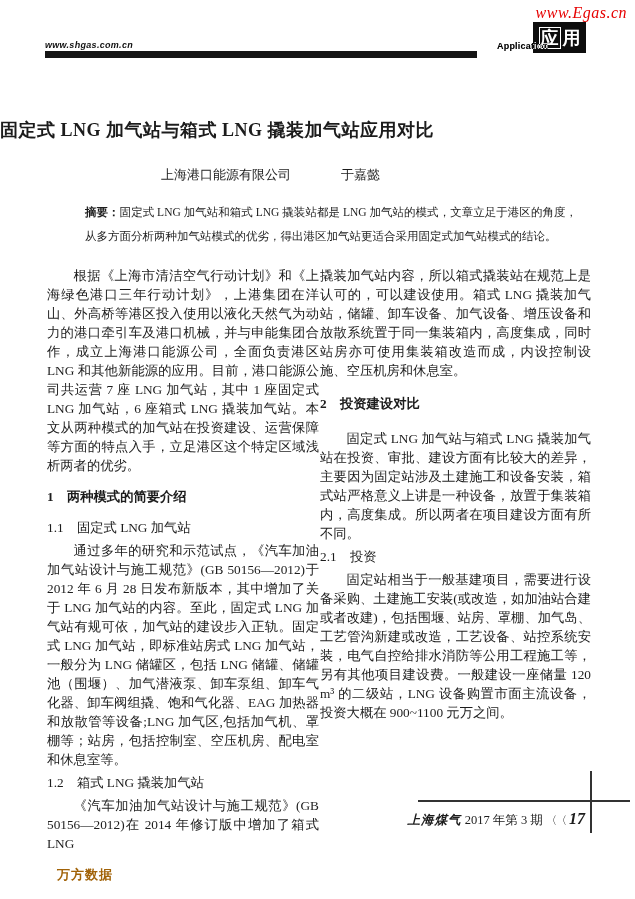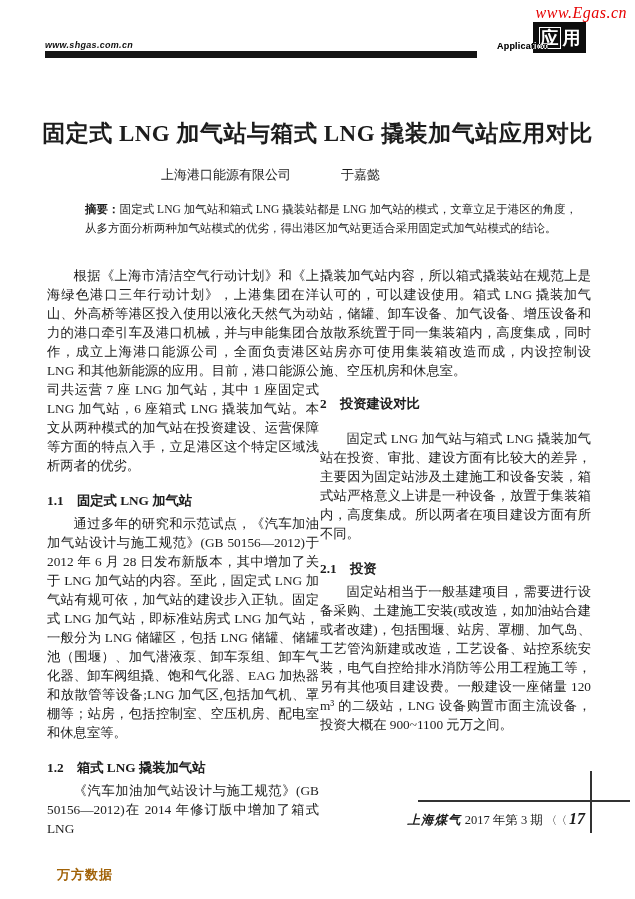--- a/index.html
+++ b/index.html
@@ -35,46 +35,46 @@
   .badge-cn.boxed{border:1.5px solid #fff;padding:1px 1px;}
   .badge-en{
     position:absolute;left:497px;top:41px;
     font-family:"Liberation Sans","DejaVu Sans",sans-serif;
     font-size:9px;font-weight:bold;color:#fff;
     mix-blend-mode:difference;letter-spacing:.2px;
   }
   
   .title{
     position:absolute;left:0;top:118px;width:635px;
-    text-align:center;font-size:23px;font-weight:bold;letter-spacing:.5px;
+    font-size:18px;font-weight:bold;letter-spacing:.5px;
   }
   .byline{
     position:absolute;left:0;top:166px;width:541px;
     text-align:center;font-size:13px;
   }
   .byline .gap{display:inline-block;width:50px;}
   
   .abstract{
     position:absolute;left:85px;top:200px;width:492px;
-    font-size:11.5px;line-height:19px;text-align:justify;
+    font-size:11.5px;line-height:24px;text-align:justify;
   }
   .abstract .lbl{font-weight:bold;}
   .kw-line{margin-top:0;}
   
   .col{
     position:absolute;top:266px;
     font-size:13.3px;line-height:19px;text-align:justify;
   }
   .col-left{left:47px;width:272px;}
   .col-right{left:320px;width:271px;}
   .col p{margin:0;}
   .col p.indent{text-indent:2em;}
   .sec-h{font-weight:bold;font-size:13.3px;margin:12px 0 12px;}
   .sec-h.big-gap{margin:14px 0 16px;}
-  .sub-h{font-weight:bold;font-size:13.3px;margin:16px 0 4px;}
+  .sub-h{font-weight:normal;font-size:13.3px;margin:4px 0 4px;}
   
   .footer-rule{
     position:absolute;left:418px;top:800px;width:212px;height:2px;
     background:#333;
   }
   .crop-mark-v{
     position:absolute;left:590px;top:771px;width:1.5px;height:62px;
     background:#333;
   }
   .footer-line{
@@ -110,20 +110,21 @@
   </div>
 
   <div class="abstract">
     <div>
       <span class="lbl">摘要：</span><span>固定式 LNG 加气站和箱式 LNG 撬装站都是 LNG 加气站的模式，文章立足于港区的角度，从多方面分析两种加气站模式的优劣，得出港区加气站更适合采用固定式加气站模式的结论。</span>
     </div>
   </div>
 
   <div class="col col-left">
     <p class="indent">根据《上海市清洁空气行动计划》和《上海绿色港口三年行动计划》，上港集团在洋山、外高桥等港区投入使用以液化天然气为动力的港口牵引车及港口机械，并与申能集团合作，成立上海港口能源公司，全面负责港区 LNG 和其他新能源的应用。目前，港口能源公司共运营 7 座 LNG 加气站，其中 1 座固定式 LNG 加气站，6 座箱式 LNG 撬装加气站。本文从两种模式的加气站在投资建设、运营保障等方面的特点入手，立足港区这个特定区域浅析两者的优劣。</p>
+    <div class="sec-h">1　两种模式的简要介绍</div>
     <div class="sub-h">1.1　固定式 LNG 加气站</div>
     <p class="indent">通过多年的研究和示范试点，《汽车加油加气站设计与施工规范》(GB 50156—2012)于 2012 年 6 月 28 日发布新版本，其中增加了关于 LNG 加气站的内容。至此，固定式 LNG 加气站有规可依，加气站的建设步入正轨。固定式 LNG 加气站，即标准站房式 LNG 加气站，一般分为 LNG 储罐区，包括 LNG 储罐、储罐池（围堰）、加气潜液泵、卸车泵组、卸车气化器、卸车阀组撬、饱和气化器、EAG 加热器和放散管等设备;LNG 加气区,包括加气机、罩棚等；站房，包括控制室、空压机房、配电室和休息室等。</p>
     <div class="sub-h">1.2　箱式 LNG 撬装加气站</div>
     <p class="indent">《汽车加油加气站设计与施工规范》(GB 50156—2012)在 2014 年修订版中增加了箱式 LNG</p>
   </div>
 
   <div class="col col-right">
     <p>撬装加气站内容，所以箱式撬装站在规范上是认可的，可以建设使用。箱式 LNG 撬装加气站，储罐、卸车设备、加气设备、增压设备和放散系统置于同一集装箱内，高度集成，同时站房亦可使用集装箱改造而成，内设控制设施、空压机房和休息室。</p>
     <div class="sec-h big-gap">2　投资建设对比</div>
     <p class="indent">固定式 LNG 加气站与箱式 LNG 撬装加气站在投资、审批、建设方面有比较大的差异，主要因为固定站涉及土建施工和设备安装，箱式站严格意义上讲是一种设备，放置于集装箱内，高度集成。所以两者在项目建设方面有所不同。</p>

